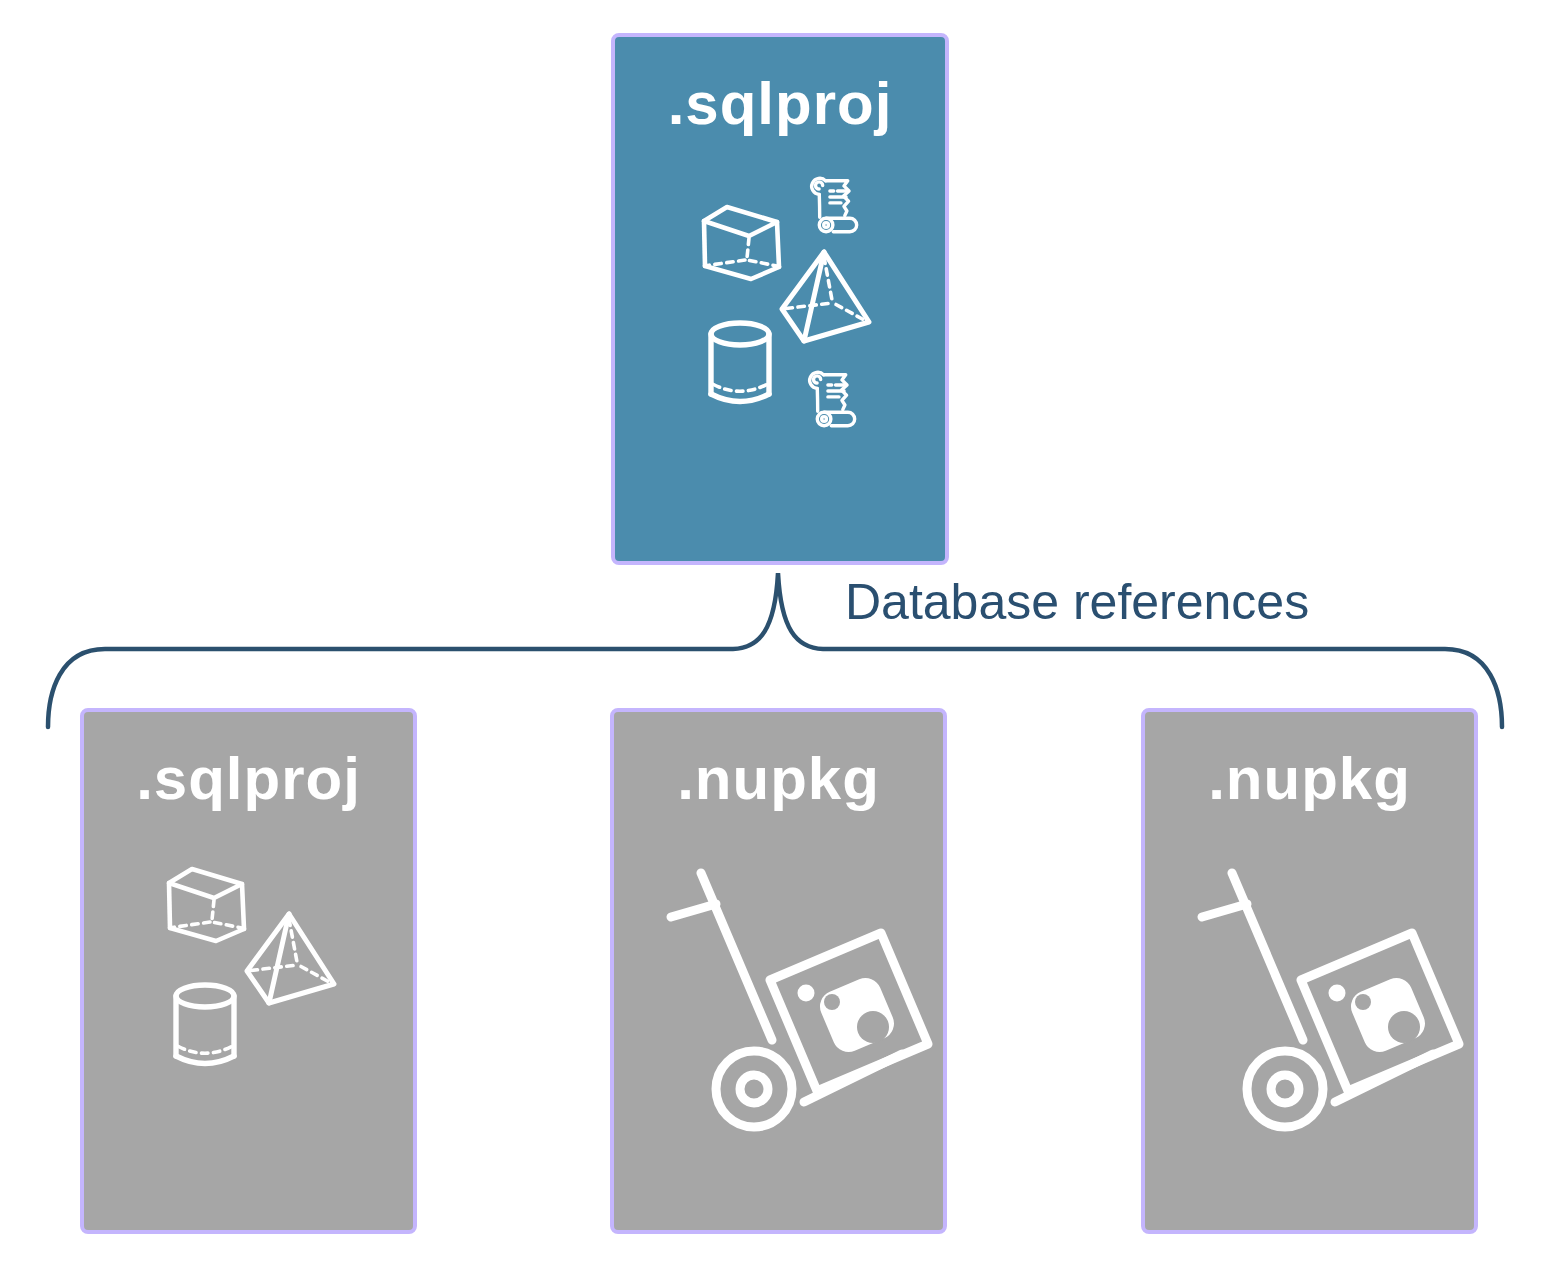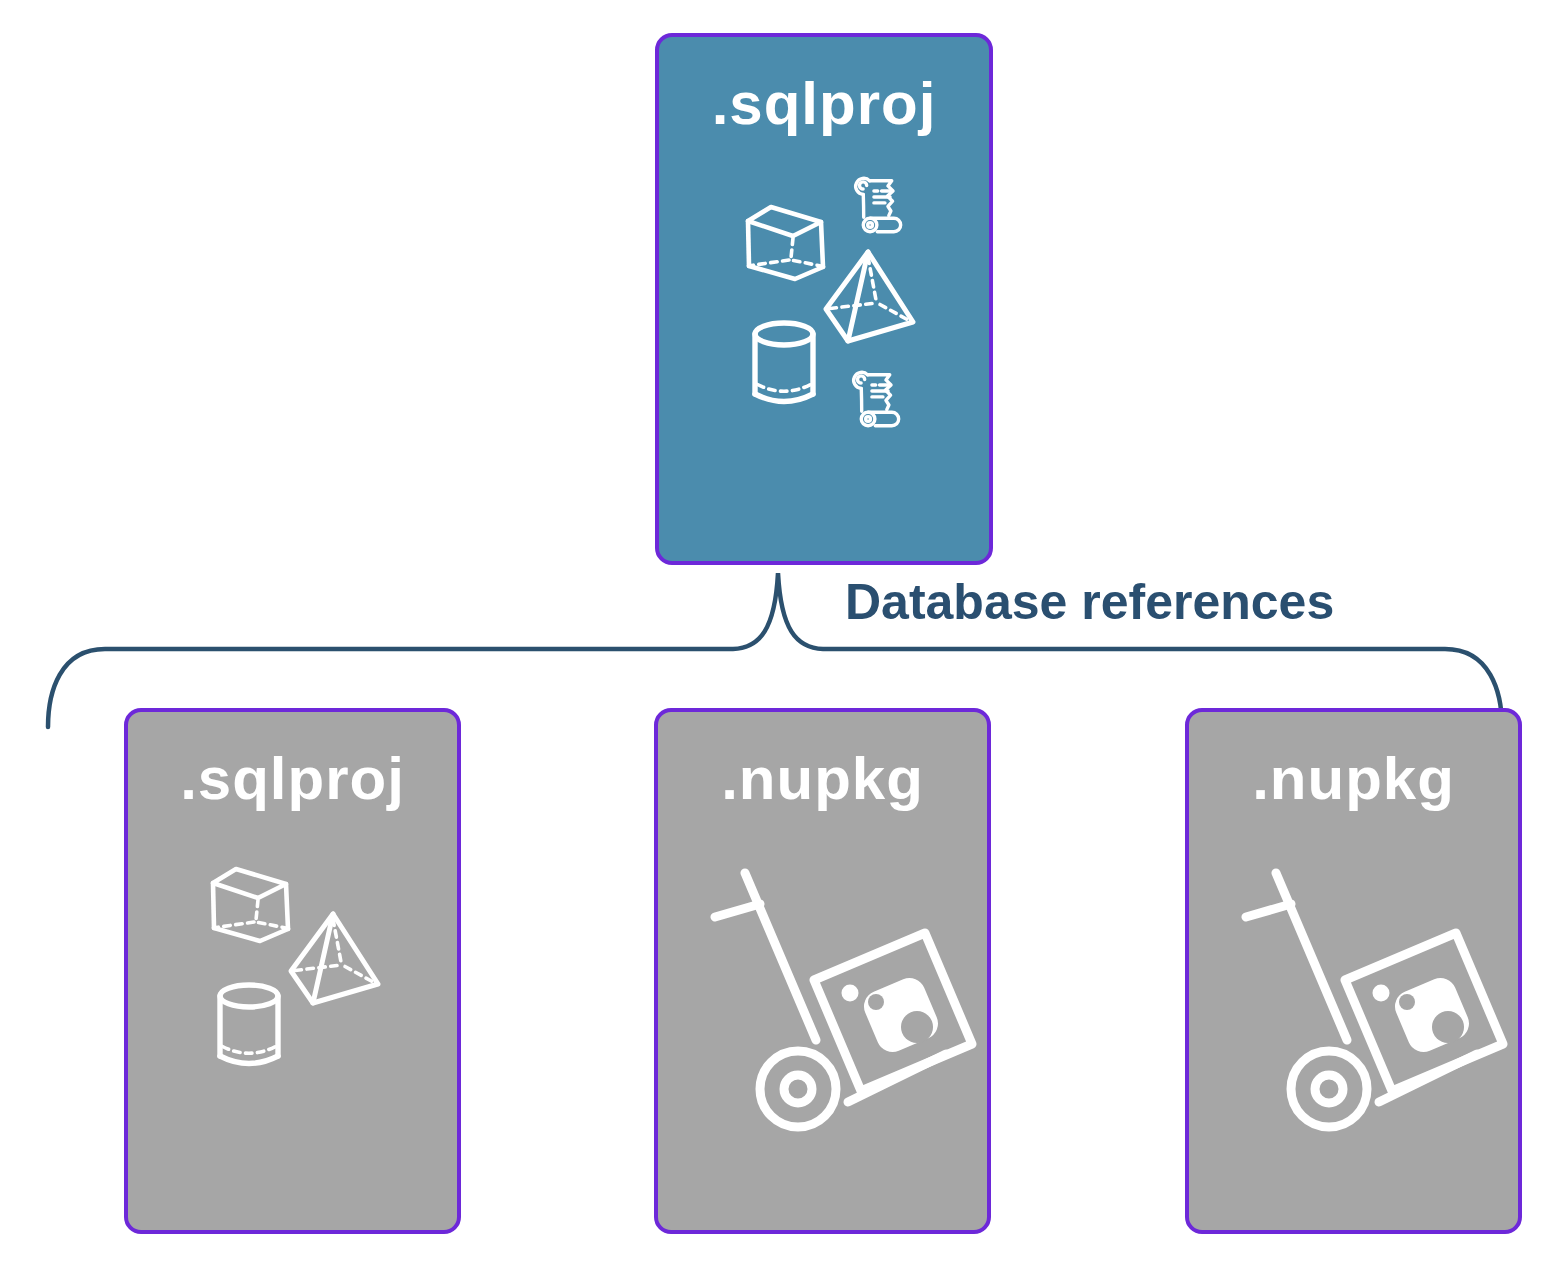--- a/index.html
+++ b/index.html
@@ -1,33 +1,33 @@
 <!DOCTYPE html>
 <html><head>
 <meta charset="utf-8">
 <style>
   html,body{margin:0;padding:0;background:#ffffff;}
   .canvas{
     position:relative;width:1566px;height:1274px;background:#ffffff;overflow:hidden;
     font-family:"Liberation Sans", sans-serif;
   }
-  .card{position:absolute;box-sizing:border-box;border:4px solid #6d28d9;border-radius:17px;margin-left:44px;}
+  .card{position:absolute;box-sizing:border-box;border:4px solid #c4b5fd;border-radius:8px;}
   .card.parent{left:611px;top:33px;width:338px;height:532px;background:#4b8cad;}
   .card.child{top:708px;width:337px;height:526px;background:#a6a6a6;}
   #child-1{left:80px;}
   #child-2{left:610px;}
   #child-3{left:1141px;}
   .card-title{
     text-align:center;padding-top:37px;font-size:60px;font-weight:bold;color:#ffffff;
     line-height:1;letter-spacing:1px;user-select:none;
   }
   .icon-abs{position:absolute;}
   .brace-layer{position:absolute;left:0;top:0;width:1566px;height:780px;pointer-events:none;}
   .ref-label{
-    position:absolute;left:845px;top:577px;font-size:50px;font-weight:bold;
+    position:absolute;left:845px;top:577px;font-size:50px;font-weight:normal;
     color:#2a4f70;line-height:1;white-space:nowrap;user-select:none;
   }
 </style>
 </head>
 <body>
 
 <div class="canvas">
 
   <svg class="brace-layer" width="1566" height="780" viewBox="0 0 1566 780" aria-hidden="true">
     <defs>

